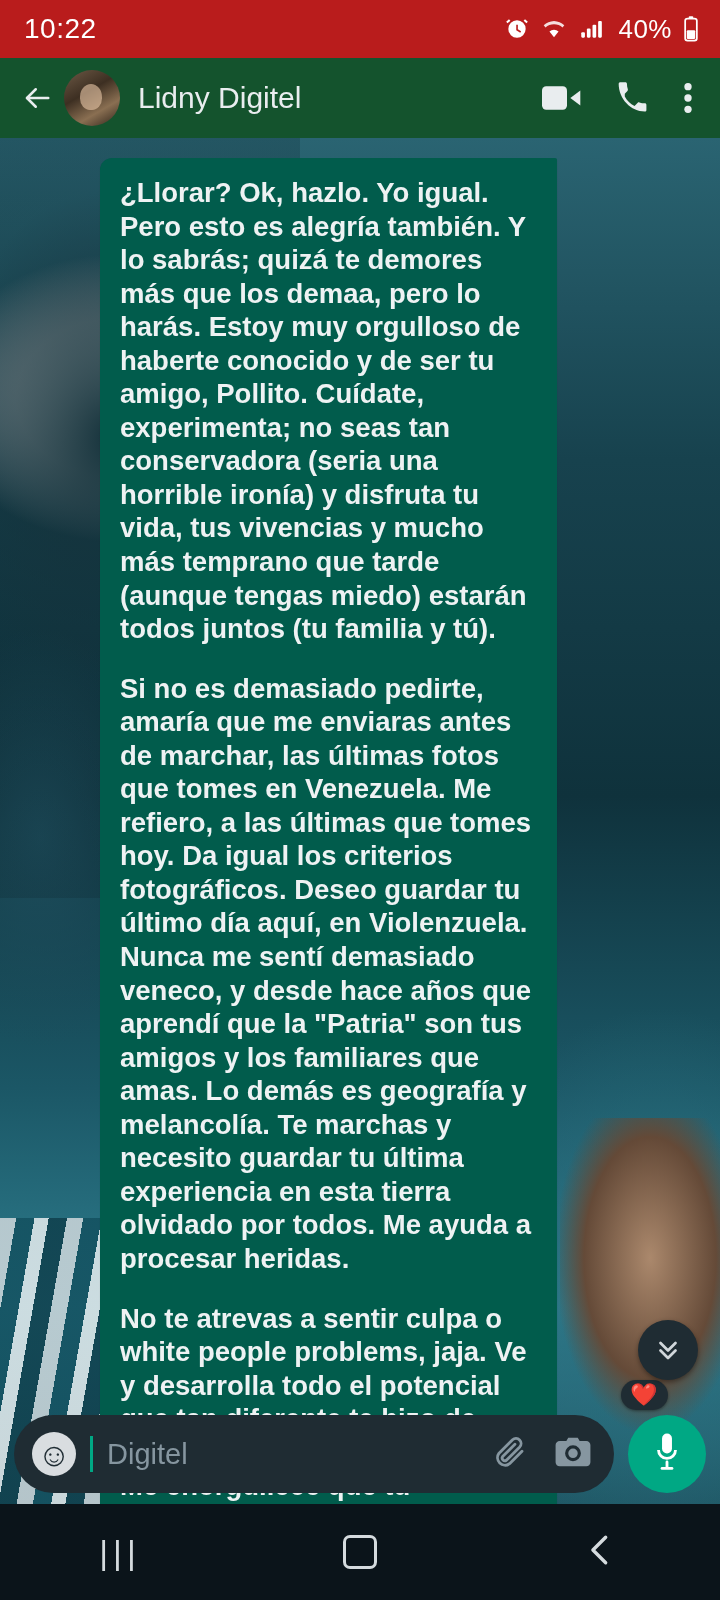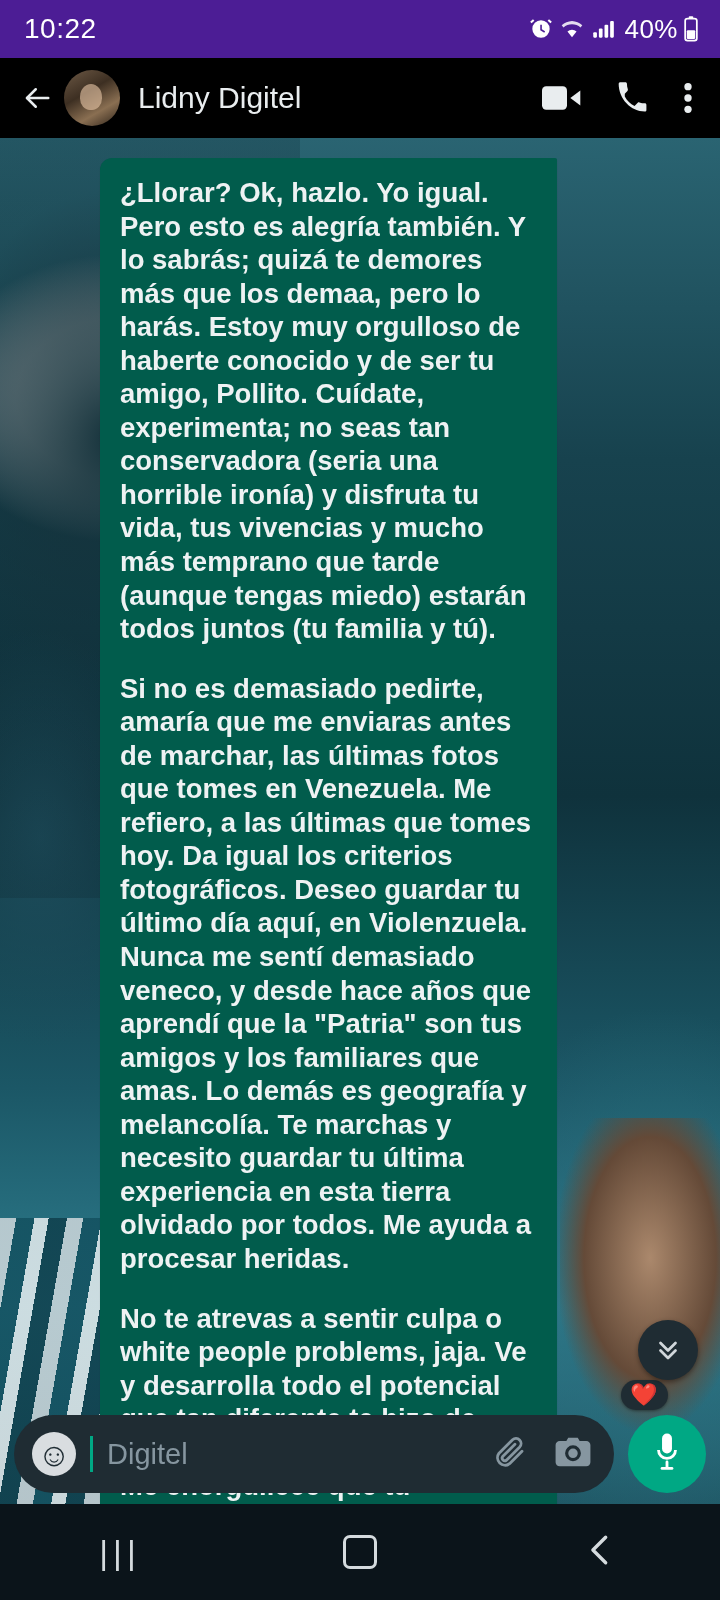--- a/index.html
+++ b/index.html
@@ -16,40 +16,40 @@
     height: 1600px;
     background: #0b141a;
     overflow: hidden;
   }
 
   
   .statusbar {
     position: absolute;
     top: 0; left: 0; right: 0;
     height: 58px;
-    background: #4c1d95;
+    background: #b91c1c;
     color: #ffffff;
     display: flex;
     align-items: center;
     justify-content: space-between;
     padding: 0 20px 0 24px;
     font-size: 27px;
     letter-spacing: 0.5px;
   }
   .statusbar .clock { font-size: 28px; font-weight: 400; }
-  .status-right { display: flex; align-items: center; gap: 4px; }
+  .status-right { display: flex; align-items: center; gap: 10px; }
   .status-right .ico { display: inline-flex; align-items: center; }
   .battery-pct { font-size: 26px; margin-left: 4px; }
 
   
   .appbar {
     position: absolute;
     top: 58px; left: 0; right: 0;
     height: 80px;
-    background: #000000;
+    background: #14532d;
     display: flex;
     align-items: center;
     padding: 0 22px 0 14px;
     color: #e9edef;
   }
   .back-btn {
     width: 46px; height: 46px;
     display: flex; align-items: center; justify-content: center;
     flex: 0 0 auto;
   }

